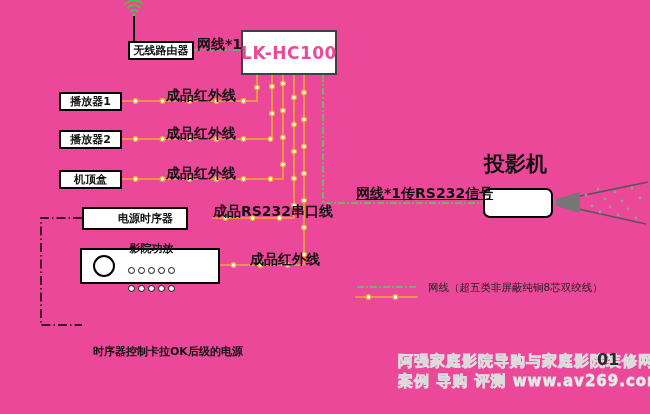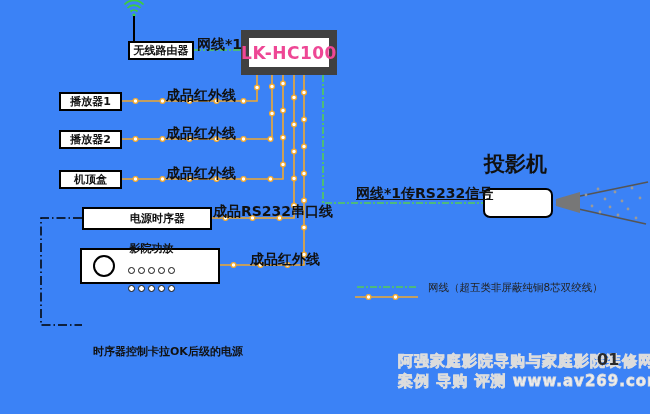--- a/index.html
+++ b/index.html
@@ -1,28 +1,28 @@
 <!DOCTYPE html>
 <html><head>
 <meta charset="utf-8">
 <style>
   html,body { margin:0; padding:0; background:#fff; }
   .stage {
-    position:relative; width:650px; height:414px; background:#3b82f6;
+    position:relative; width:650px; height:414px; background:#ec4899;
     font-family:"DejaVu Sans","Liberation Sans",sans-serif; overflow:hidden;
   }
   svg.layer { position:absolute; left:0; top:0; width:650px; height:414px; }
 
   .box {
     position:absolute; box-sizing:border-box; border:2px solid #000; background:#fff;
     display:flex; align-items:center; justify-content:center;
     font-size:11px; font-weight:600; color:#111; white-space:nowrap;
   }
   .hub {
-    border:8px solid #404040; color:#ee4795; font-size:17px; font-weight:600;
+    border:2px solid #404040; color:#ee4795; font-size:17px; font-weight:600;
     letter-spacing:0.5px;
   }
   .wire-label { position:absolute; font-size:14px; font-weight:600; color:#111; white-space:nowrap; }
   .big-title  { position:absolute; font-size:21px; font-weight:600; color:#111; white-space:nowrap; }
   .caption    { position:absolute; font-size:11px; font-weight:600; color:#111; white-space:nowrap; }
 
   .panel { justify-content:flex-start; }
   .knob {
     position:absolute; left:11px; width:22px; height:22px;
     border:2px solid #000; border-radius:50%; background:#fff; box-sizing:border-box;
@@ -151,21 +151,21 @@
   <div class="box" style="left:128px; top:41px; width:66px; height:19px;">无线路由器</div>
 
   <div class="box hub" style="left:241px; top:30px; width:96px; height:45px;">LK-HC100</div>
 
   <div class="box" style="left:59px; top:92px; width:63px; height:19px;">播放器1</div>
 
   <div class="box" style="left:59px; top:130px; width:63px; height:19px;">播放器2</div>
 
   <div class="box" style="left:59px; top:170px; width:63px; height:19px;">机顶盒</div>
 
-  <div class="box" style="left:82px; top:207px; width:130px; height:23px;padding-left:21px;">电源时序器</div>
+  <div class="box" style="left:82px; top:207px; width:106px; height:23px;padding-left:21px;">电源时序器</div>
 
   <div class="box panel" style="left:80px; top:248px; width:140px; height:36px;">
     <span class="knob" style="top:5px;"></span>
     <span class="panel-content">
       <span class="panel-title">影院功放</span>
       <span class="led-row">
         <span class="led"></span>
           <span class="led"></span>
           <span class="led"></span>
           <span class="led"></span>

